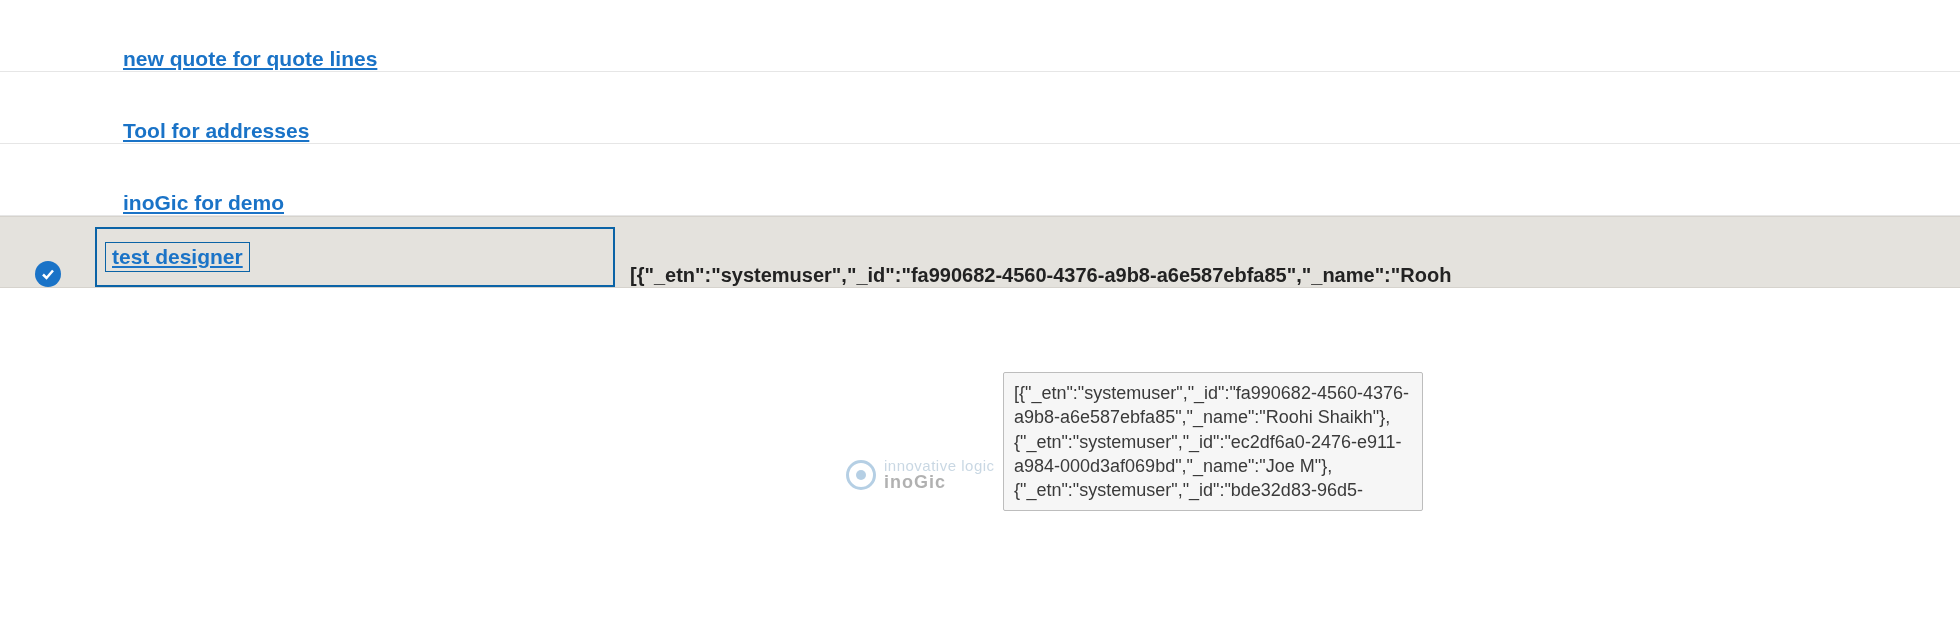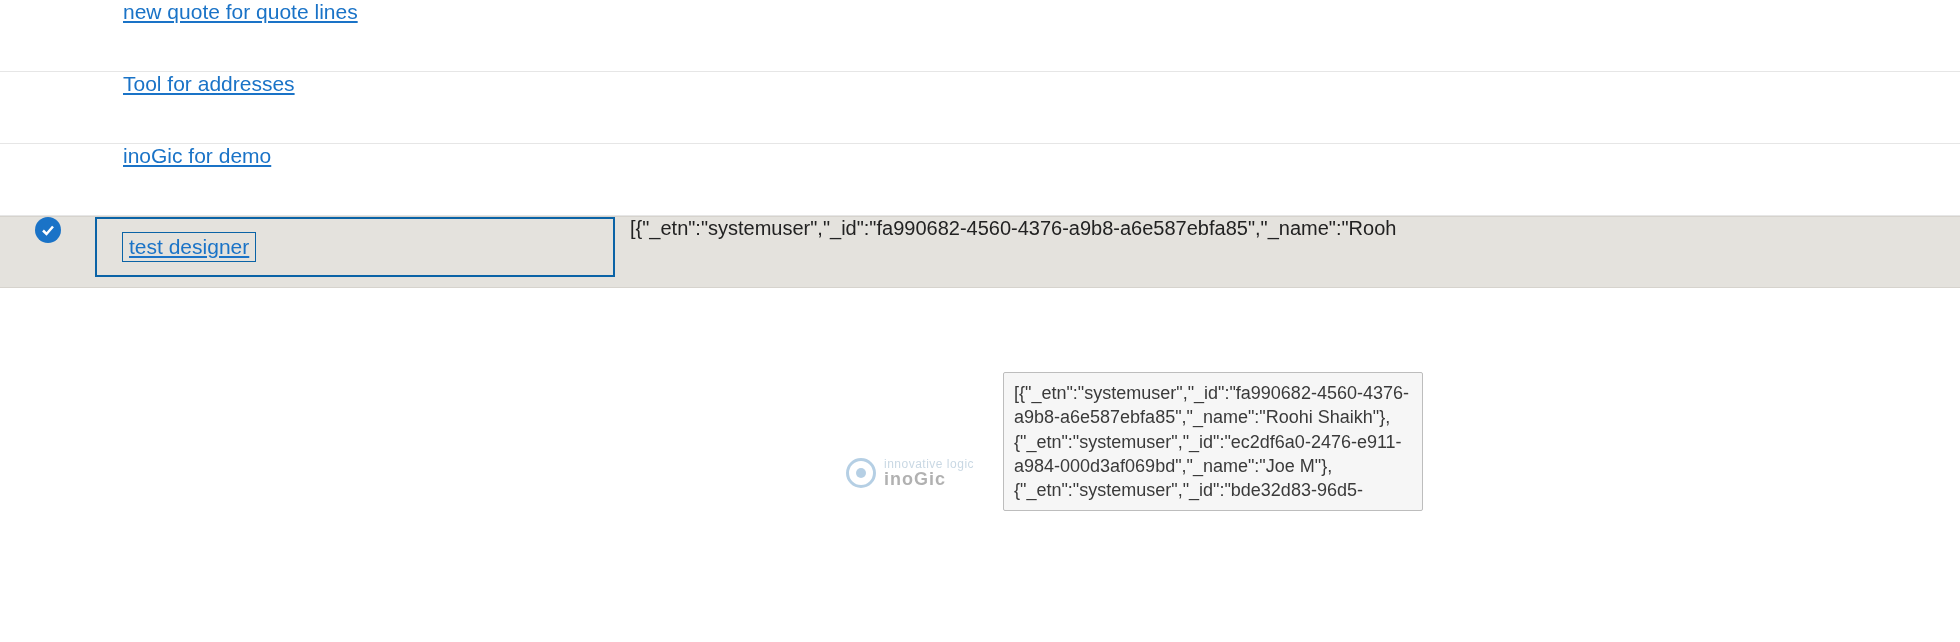--- a/index.html
+++ b/index.html
@@ -12,25 +12,26 @@
     width: 1960px;
     overflow: hidden;
   }
   .grid {
     display: flex;
     flex-direction: column;
     width: 100%;
   }
   .row {
     display: flex;
-    align-items: flex-start;
+    align-items: flex-end;
     min-height: 72px;
     border-bottom: 1px solid #e6e6e6;
     box-sizing: border-box;
     position: relative;
+    font-weight: bold;
   }
   .row.selected {
     background: #e4e2dd;
     border-top: 1px solid #d6d3cd;
     border-bottom: 1px solid #d6d3cd;
   }
   .cell-check {
     width: 95px;
     flex: 0 0 95px;
     display: flex;
@@ -55,21 +56,21 @@
     overflow: hidden;
   }
   .link {
     color: #1a73c7;
     text-decoration: underline;
     font-size: 21px;
     cursor: pointer;
   }
   .focus-outer {
     border: 2px solid #0a63a6;
-    padding: 4px 25px;
+    padding: 4px 8px;
     display: inline-flex;
     align-items: center;
     box-sizing: border-box;
     min-width: 520px;
     height: 60px;
   }
   .focus-inner {
     border: 1px solid #0a63a6;
     padding: 2px 6px;
     display: inline-block;
@@ -133,21 +134,21 @@
     height: 10px;
     background: #7aa9cf;
     border-radius: 50%;
   }
   .watermark-text {
     display: flex;
     flex-direction: column;
     line-height: 1;
   }
   .watermark-sub {
-    font-size: 12px;
+    font-size: 15px;
     color: #9db8cd;
     letter-spacing: 0.5px;
   }
   .watermark-main {
     font-size: 18px;
     color: #737373;
     font-weight: 600;
     letter-spacing: 1px;
   }
 </style>

